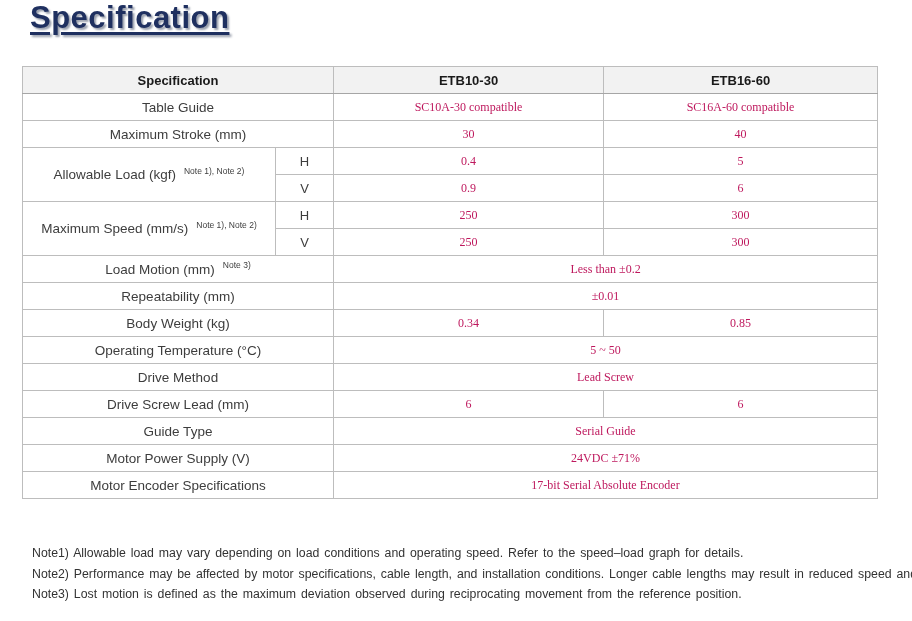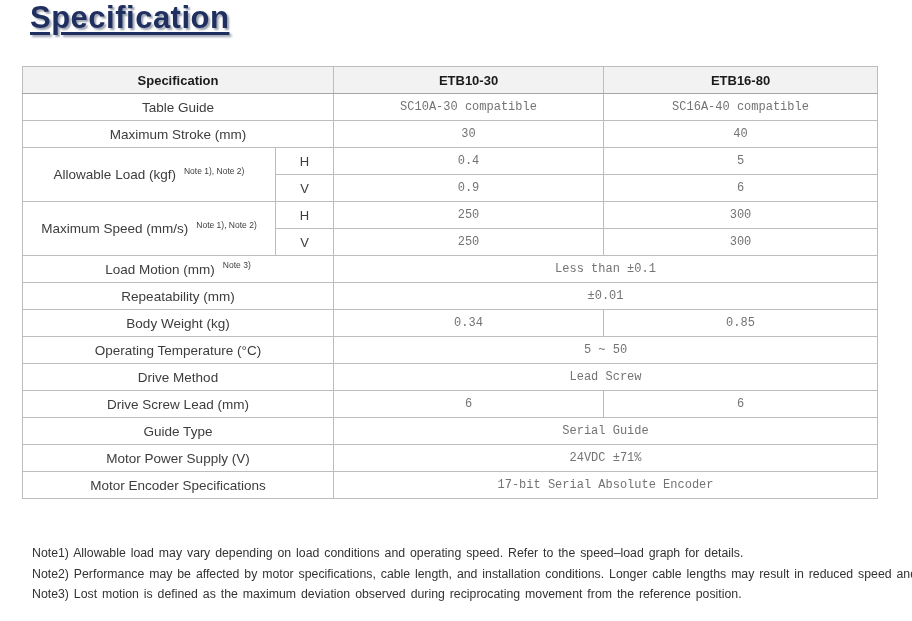--- a/index.html
+++ b/index.html
@@ -44,21 +44,21 @@
   .spec-table { border: 1px solid #a6a6a6; }
   .spec-table tr.header-row th {
     background: #f2f2f2;
     font-weight: bold;
     font-size: 13px;
     color: #1a1a1a;
     border-bottom: 1px solid #a6a6a6;
   }
   .label-cell { font-size: 13.5px; color: #3d3d3d; }
   .axis-cell  { font-size: 13px;  color: #3d3d3d; }
-  .value-cell { font-size: 12px;  color: #737373; font-family: Liberation Mono, monospace; }
+  .value-cell { font-size: 12px;  color: #be185d; font-family: Liberation Serif, serif; }
   .note-sup {
     font-size: 8.5px;
     vertical-align: super;
     line-height: 0;
     margin-left: 8px;
     color: #3d3d3d;
   }
 
   
   .notes {
@@ -81,27 +81,27 @@
     <col style="width:253px">
       <col style="width:58px">
       <col style="width:270px">
       <col style="width:274px">
   </colgroup>
 
   <tbody>
       <tr class="header-row">
     <th colspan="2">Specification</th>
     <th>ETB10-30</th>
-    <th>ETB16-80</th>
+    <th>ETB16-60</th>
   </tr>
 
   <tr>
     <td colspan="2" class="label-cell">Table Guide</td>
     <td class="value-cell">SC10A-30 compatible</td>
-    <td class="value-cell">SC16A-40 compatible</td>
+    <td class="value-cell">SC16A-60 compatible</td>
   </tr>
 
   <tr>
     <td colspan="2" class="label-cell">Maximum Stroke (mm)</td>
     <td class="value-cell">30</td>
     <td class="value-cell">40</td>
   </tr>
 
   <tr>
     <td rowspan="2" class="label-cell">
@@ -128,21 +128,21 @@
   <tr>
     <td class="axis-cell">V</td>
     <td class="value-cell">250</td>
     <td class="value-cell">300</td>
   </tr>
 
   <tr>
     <td colspan="2" class="label-cell">
       <span>Load Motion (mm)</span><span class="note-sup">Note 3)</span>
     </td>
-    <td colspan="2" class="value-cell">Less than ±0.1</td>
+    <td colspan="2" class="value-cell">Less than ±0.2</td>
   </tr>
 
   <tr>
     <td colspan="2" class="label-cell">Repeatability (mm)</td>
     <td colspan="2" class="value-cell">±0.01</td>
   </tr>
 
   <tr>
     <td colspan="2" class="label-cell">Body Weight (kg)</td>
     <td class="value-cell">0.34</td>

